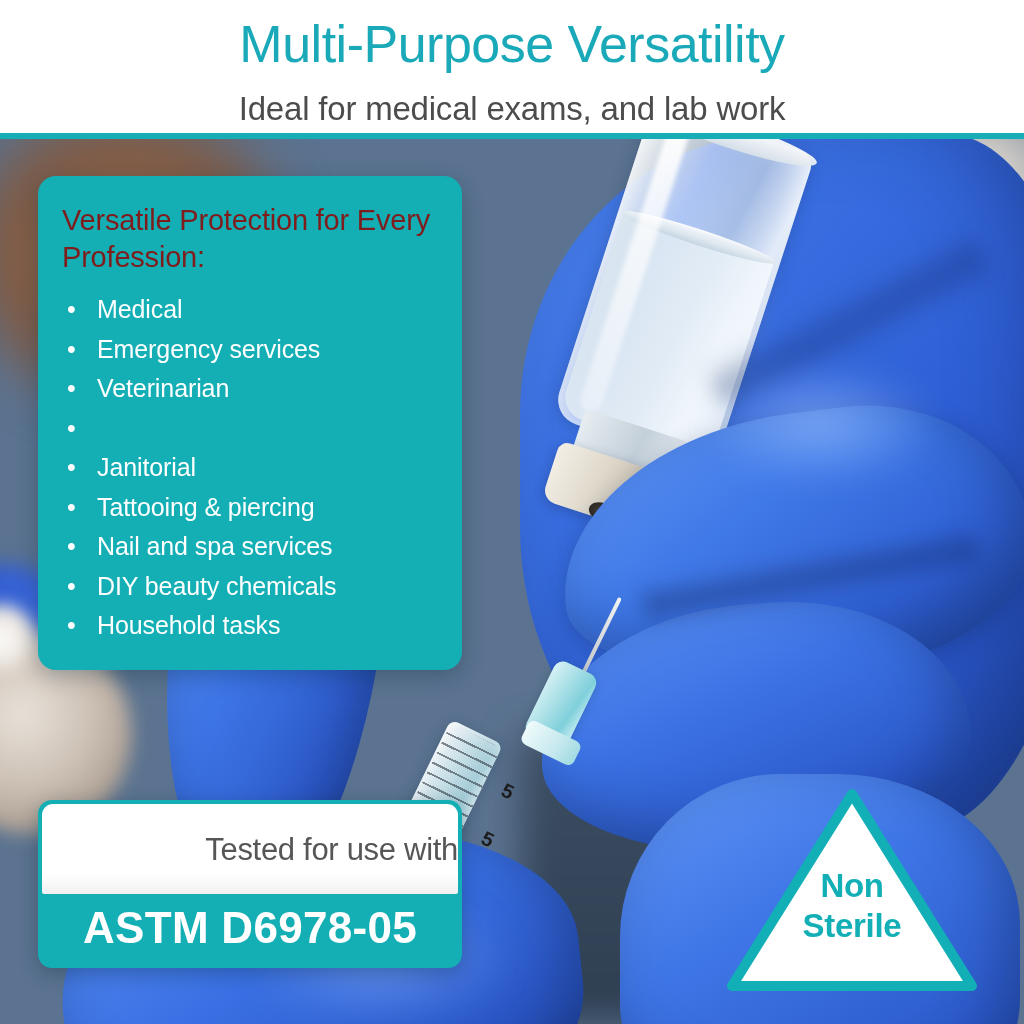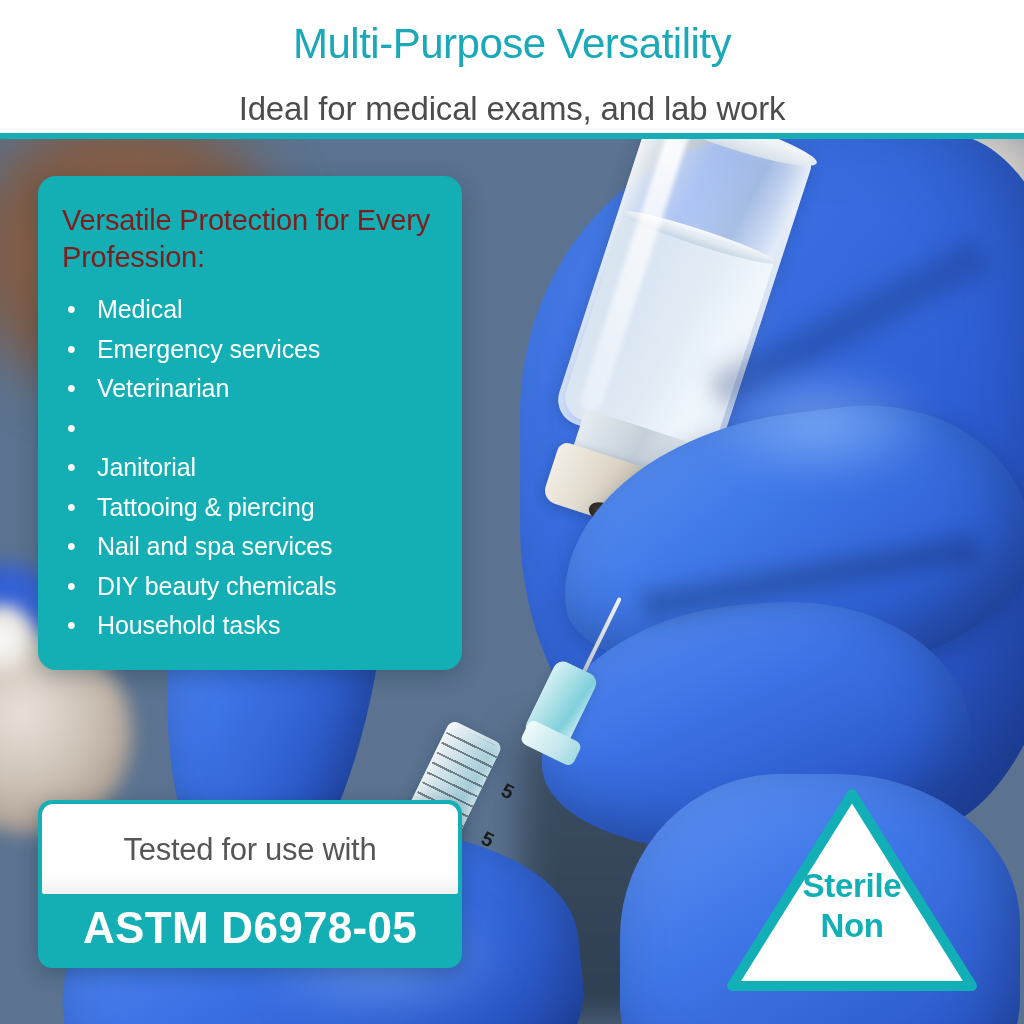--- a/index.html
+++ b/index.html
@@ -26,21 +26,21 @@
     left: 0; top: 0;
     width: 1024px;
     height: 134px;
     background: #ffffff;
     text-align: center;
     z-index: 30;
   }
   .header-title {
     margin: 0;
     padding-top: 10px;
-    font-size: 42px;
+    font-size: 52px;
     line-height: 68px;
     font-weight: 400;
     letter-spacing: -0.5px;
     color: #19A9B8;
     white-space: nowrap;
   }
   .header-sub {
     margin: 8px;
     padding-top: 2px;
     font-size: 33px;
@@ -373,21 +373,21 @@
   }
   .astm-white {
     position: absolute;
     left: 4px; top: 4px;
     width: 416px;
     height: 90px;
     background: linear-gradient(180deg, #ffffff 0%, #ffffff 78%, #f0f0f0 100%);
     border-radius: 11px 11px 2px 2px;
     display: flex;
     flex-direction: column;
-    align-items: center;
+    align-items: flex-end;
     justify-content: center;
   }
   .astm-line {
     font-size: 31px;
     line-height: 39px;
     color: #565656;
     font-weight: 400;
     letter-spacing: -0.3px;
     white-space: nowrap;
   }
@@ -530,18 +530,18 @@
       <div class="astm-line">Tested for use with</div>
     </div>
     <div class="astm-code">ASTM D6978-05</div>
   </div>
 
   <div class="tri">
     <svg width="252" height="204" viewBox="0 0 252 204">
       <polygon points="126,6 246,198 6,198" fill="#ffffff" stroke="#12AFB6" stroke-width="10" stroke-linejoin="round"></polygon>
     </svg>
     <div class="tri-text">
+      <div>Non</div>
       <div>Sterile</div>
-      <div>Non</div>
     </div>
   </div>
 
 </div>
 
 </body></html>

